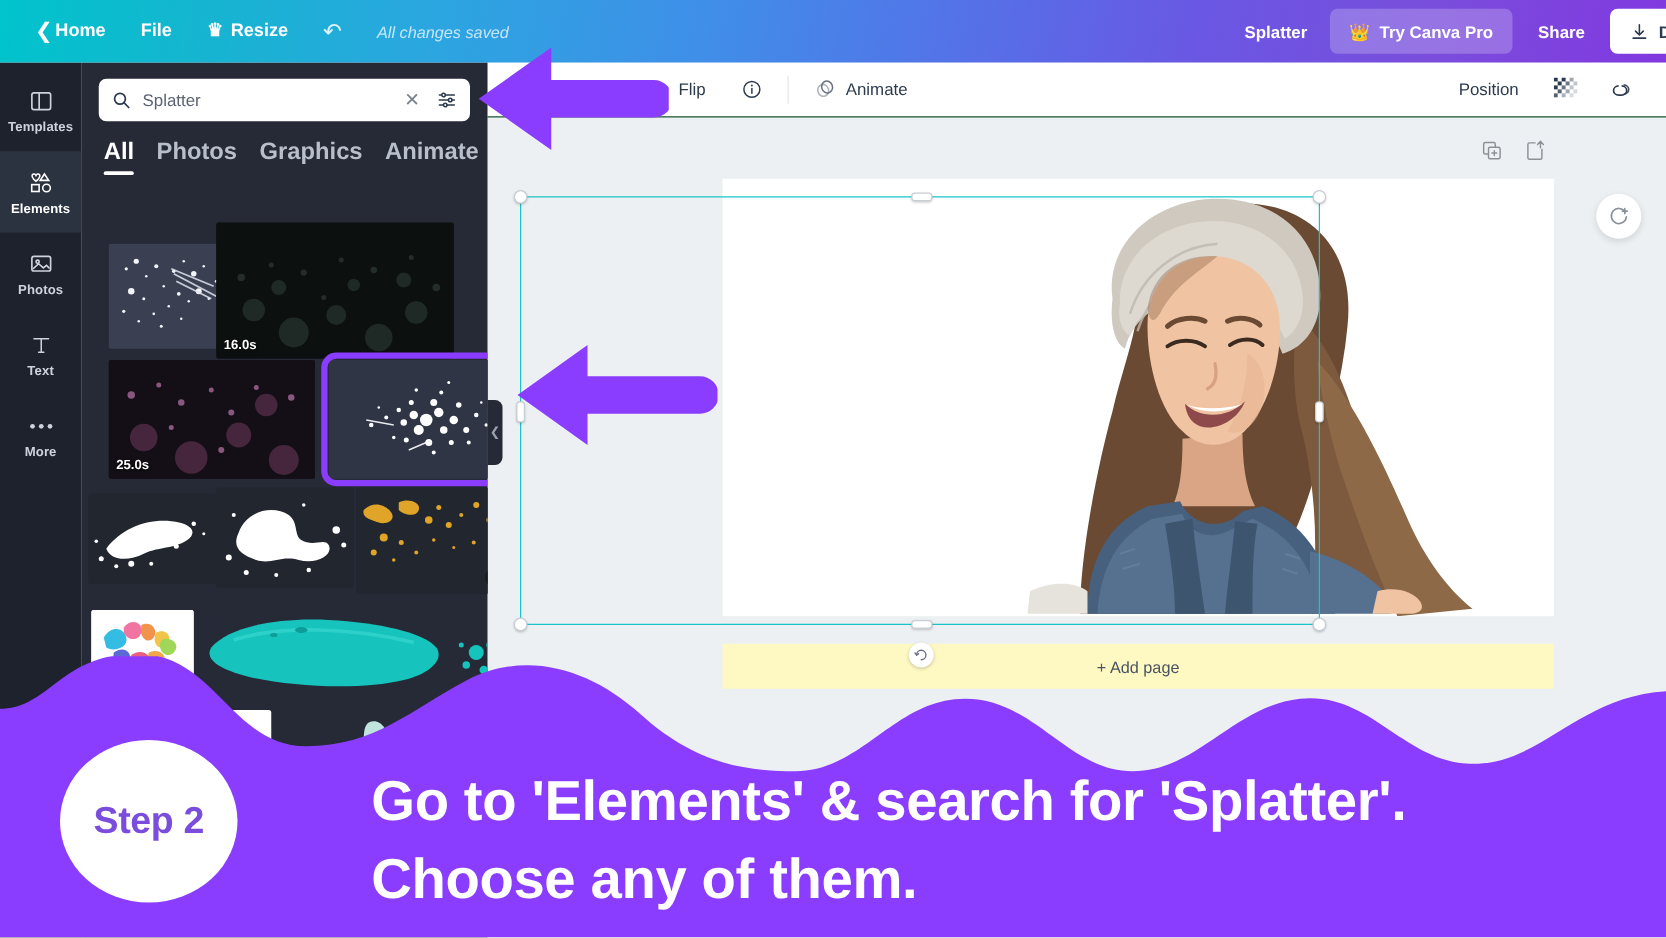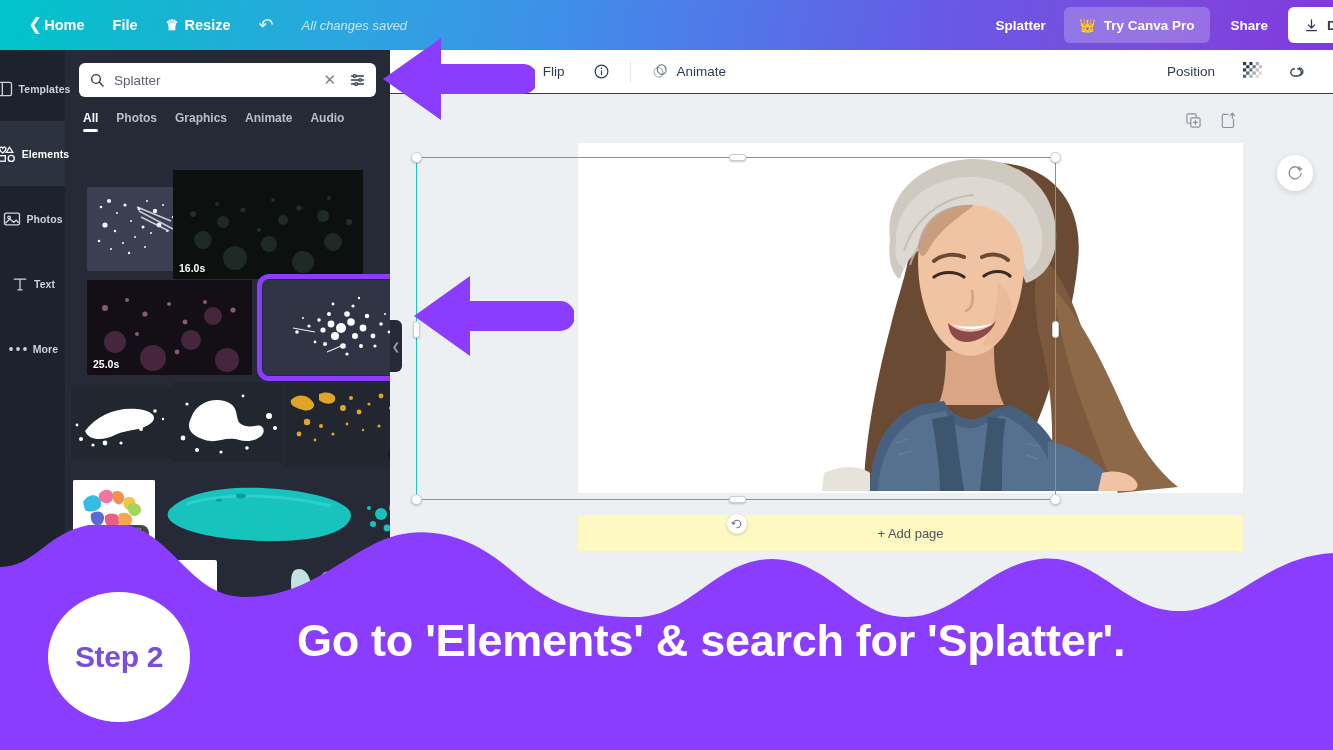--- a/index.html
+++ b/index.html
@@ -46,21 +46,21 @@
     padding: 0 16px; margin-right: -28px; white-space: nowrap; cursor: pointer;
   }
   .undo-glyph { font-size: 18px; color: rgba(255,255,255,0.85); font-weight: normal;}
 
   
   .rail {
     position: absolute; top: 50px; left: 0; width: 65px; height: 700px;
     background: #1d222c; z-index: 30; padding-top: 6px;
   }
   .rail-item {
-    width: 65px; height: 65px; display: flex; 
+    width: 65px; height: 65px; display: flex; flex-direction: column;
     align-items: center; justify-content: center; gap: 4px; cursor: pointer;
     color: #cdd2db;
   }
   .rail-item.active { background: #2c3340; color: #ffffff; }
   .rail-label { font-size: 10.5px; font-weight: bold; letter-spacing: .1px; }
   .rail-icon { height: 22px; display:flex; align-items:center; justify-content:center;}
 
   
   .panel {
     position: absolute; top: 50px; left: 65px; width: 325px; height: 700px;
@@ -70,21 +70,21 @@
   .search-box {
     background: #fff; border-radius: 6px; height: 34px;
     display: flex; align-items: center; padding: 0 10px; gap: 9px;
   }
   .search-text { color: #5b6270; font-size: 13.5px; flex: 1; }
   .search-x { color: #7b828f; font-size: 15px; cursor: pointer; padding: 0 4px;}
   .tabs {
     display: flex; gap: 0; padding: 14px 14px 0 18px; align-items: flex-start;
   }
   .tab {
-    color: #b9bfca; font-size: 12px; font-weight: bold; padding: 0 13px 7px 0;
+    color: #b9bfca; font-size: 19px; font-weight: bold; padding: 0 13px 7px 0;
     margin-right: 5px; cursor: pointer; position: relative; white-space: nowrap;
   }
   .tab.active { color: #ffffff; }
   .tab.active::after {
     content:""; position:absolute; left:0; right:13px; bottom:0; height:3px;
     background:#fff; border-radius:2px;
   }
   .grid { padding: 6px 0 0 0; position: relative; }
   .cell { position: absolute; overflow: hidden; border-radius: 2px; cursor: pointer; }
   .badge-time {
@@ -785,15 +785,16 @@
              C1232 88 1262 32 1333 28
              L1333 225 L0 225 Z" fill="#8b3dff"></path>
   </svg>
 
   <div class="step-badge">
     <span>Step 2</span>
   </div>
 
   <div class="caption">
     <div>Go to 'Elements' &amp; search for 'Splatter'.</div>
+    <div>Choose any of them.</div>
   </div>
 
 </div>
 
 </body></html>

